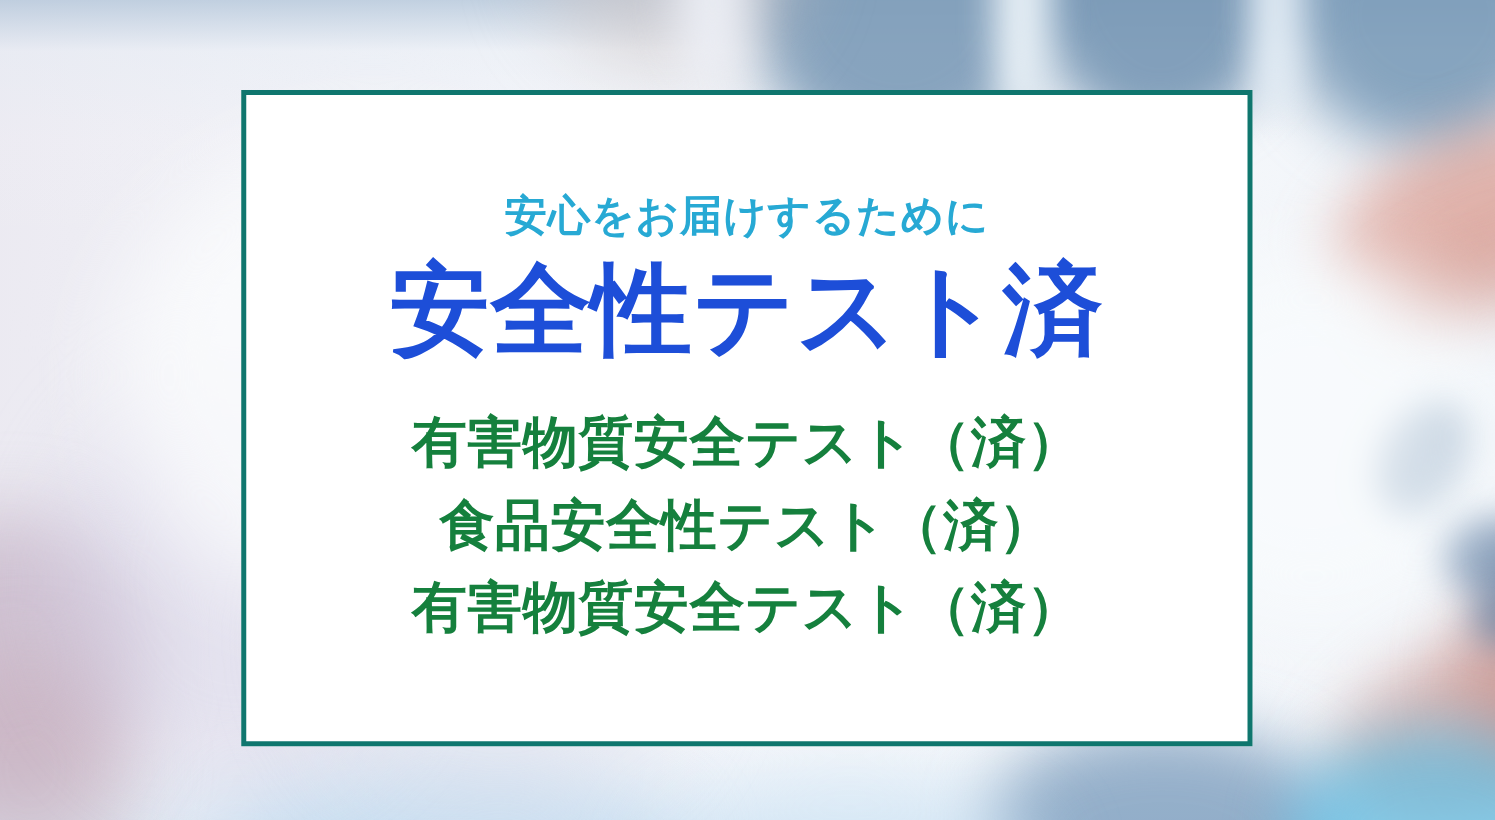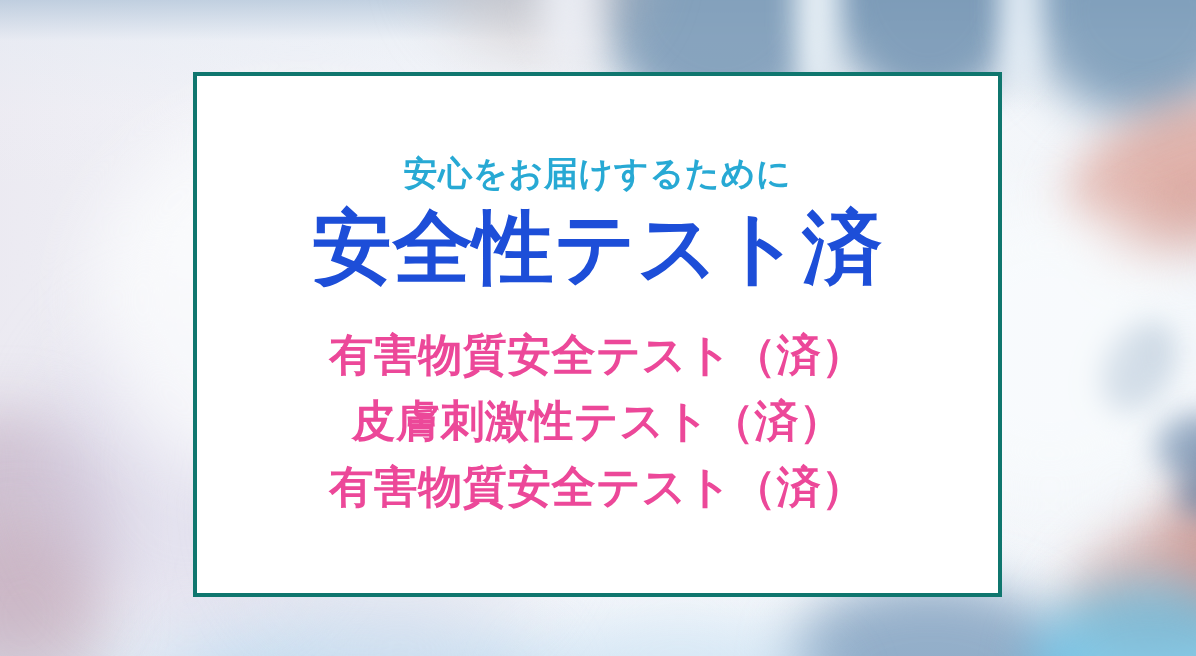--- a/index.html
+++ b/index.html
@@ -122,21 +122,21 @@
   }
 
   .test-list {
     margin-top: 42px;
     display: flex;
     flex-direction: column;
     align-items: center;
     gap: 22px;
   }
   .test-item {
-    color: #ec4899;
+    color: #15803d;
     font-size: 44px;
     font-weight: 700;
     line-height: 1;
     letter-spacing: 0.01em;
     white-space: nowrap;
   }
 </style>
 </head>
 <body>
 
@@ -170,18 +170,18 @@
     <div class="blob b-haze2"></div>
   </div>
 
   <div id="card">
     <div class="eyebrow">安心をお届けするために</div>
 
     <div class="headline">安全性テスト済</div>
 
     <div class="test-list">
       <div class="test-item">有害物質安全テスト（済）</div>
-      <div class="test-item">皮膚刺激性テスト（済）</div>
+      <div class="test-item">食品安全性テスト（済）</div>
       <div class="test-item">有害物質安全テスト（済）</div>
     </div>
   </div>
 
 </div>
 
 </body></html>

